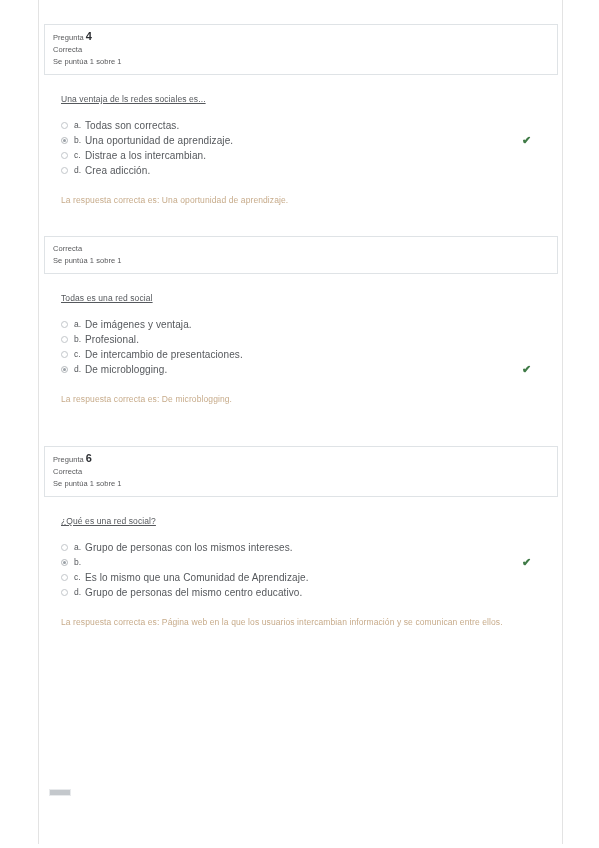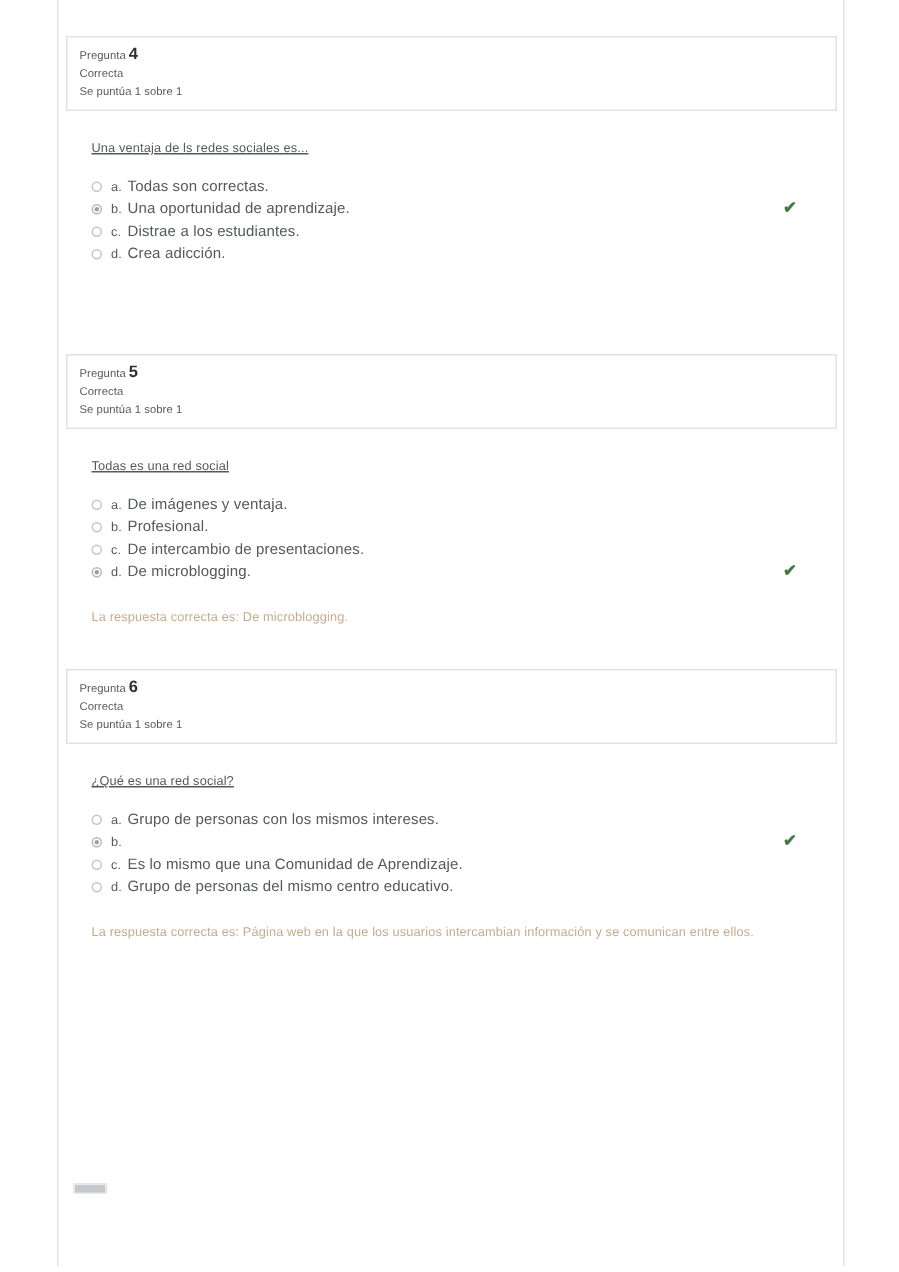--- a/index.html
+++ b/index.html
@@ -204,34 +204,34 @@
           </div>
           <div class="answer-row">
             <span class="radio checked"></span>
             <span class="ans-letter">b.</span>
             <span class="ans-text">Una oportunidad de aprendizaje.</span>
             <span class="check-mark">✔</span>
           </div>
           <div class="answer-row">
             <span class="radio"></span>
             <span class="ans-letter">c.</span>
-            <span class="ans-text">Distrae a los estudiantes.</span>
+            <span class="ans-text">Distrae a los intercambian.</span>
           </div>
           <div class="answer-row">
             <span class="radio"></span>
             <span class="ans-letter">d.</span>
             <span class="ans-text">Crea adicción.</span>
           </div>
         </div>
+        <div class="feedback">La respuesta correcta es: Una oportunidad de aprendizaje.</div>
       </div>
     </div>
 
     <div class="question-block" style="top:236px;">
       <div class="q-header">
-        <div class="q-header-line q-num"><span>Pregunta</span><span class="q-num-value">5</span></div>
         <div class="q-header-line q-state">Correcta</div>
         <div class="q-header-line">Se puntúa 1 sobre 1</div>
       </div>
       <div class="q-body">
         <div class="q-text">Todas es una red social</div>
         <div class="answers">
           <div class="answer-row">
             <span class="radio"></span>
             <span class="ans-letter">a.</span>
             <span class="ans-text">De imágenes y ventaja.</span>

